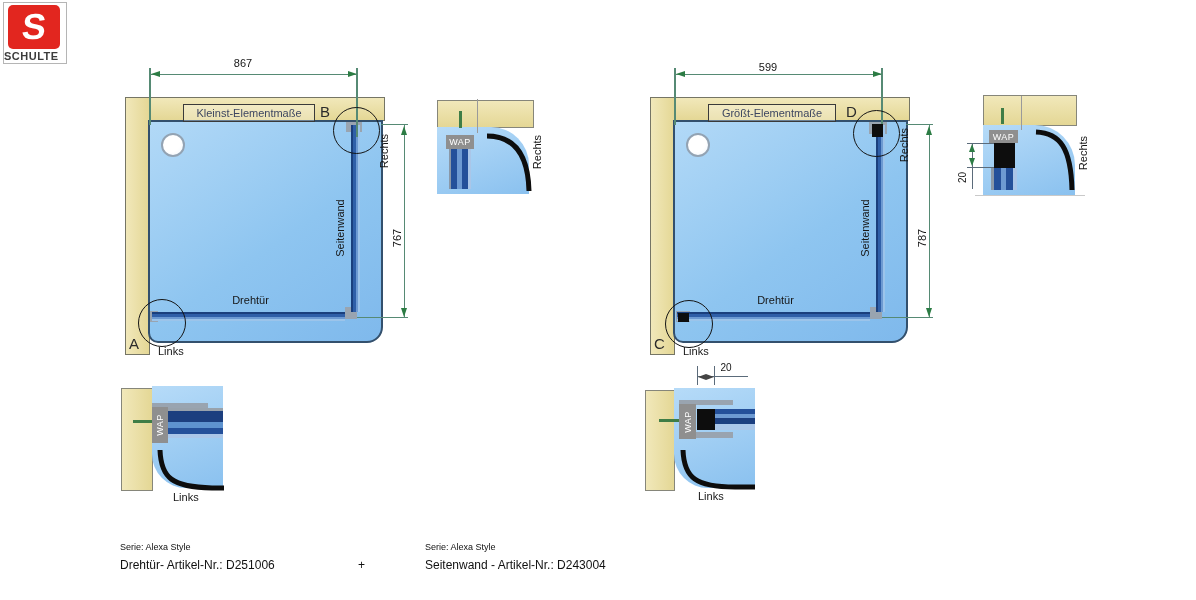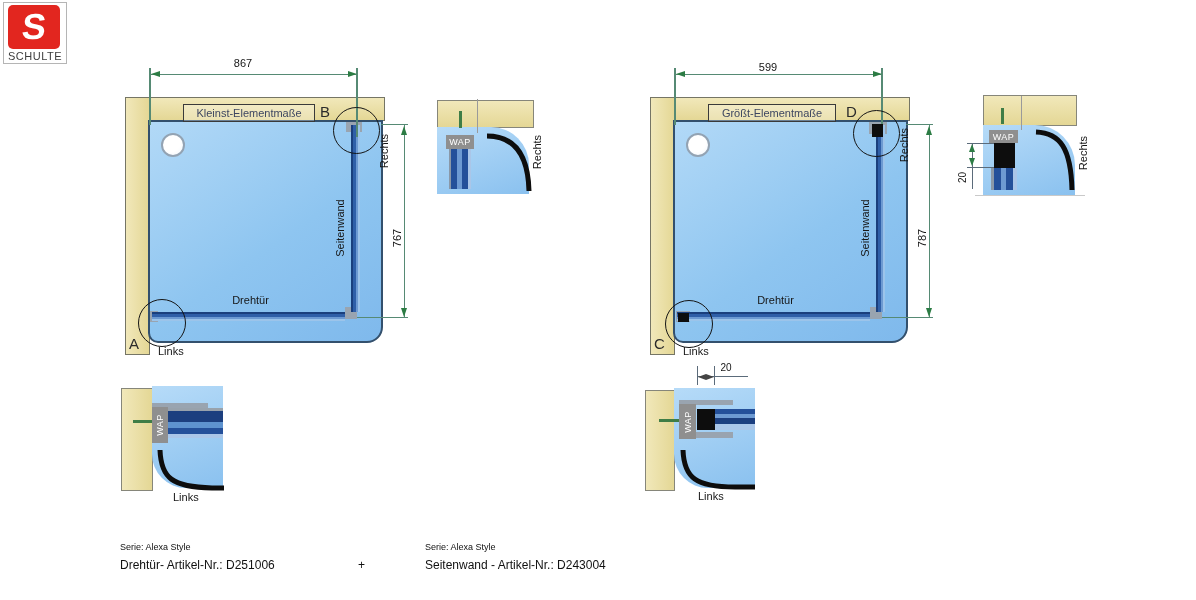--- a/index.html
+++ b/index.html
@@ -43,22 +43,22 @@
   .ar{border-top:3.5px solid transparent;border-bottom:3.5px solid transparent;border-left:9px solid #2c7c44}
   .sal{border-top:3px solid transparent;border-bottom:3px solid transparent;border-right:8px solid #444}
   .sar{border-top:3px solid transparent;border-bottom:3px solid transparent;border-left:8px solid #444}
   .sau{border-left:3px solid transparent;border-right:3px solid transparent;border-bottom:8px solid #2c7c44}
   .sad{border-left:3px solid transparent;border-right:3px solid transparent;border-top:8px solid #2c7c44}
   .smalldim{position:absolute;font-size:10px;color:#161616;text-align:center}
   #logo-box{position:absolute;left:3px;top:2px;width:62px;height:60px;background:#fff;border:1px solid #b5b5b5}
   #logo-red{position:absolute;left:4px;top:2px;width:52px;height:44px;background:#e2261f;border-radius:5px;
             display:flex;align-items:center;justify-content:center}
   #logo-red span{color:#fff;font-size:36px;font-weight:bold;transform:skew(-6deg);line-height:1}
-  #logo-brand{position:absolute;left:0;top:47px;width:62px;text-align:center;
-              font-size:11px;font-weight:normal;letter-spacing:.5px;color:#3c3c3c}
+  #logo-brand{position:absolute;left:0;top:47px;width:62px;text-align:left;
+              font-size:11px;font-weight:bold;letter-spacing:.5px;color:#3c3c3c}
   .footer-small{position:absolute;font-size:9px;color:#111;white-space:nowrap}
   .footer-big{position:absolute;font-size:12px;color:#111;white-space:nowrap}
   svg.overlay{position:absolute;left:0;top:0;z-index:6;pointer-events:none}
   .thinline{position:absolute;background:#9a9a9a;z-index:4}
   .faint{position:absolute;background:#c9c9c9;z-index:2}
 </style>
 </head>
 <body>
 
 <div id="logo-box">

